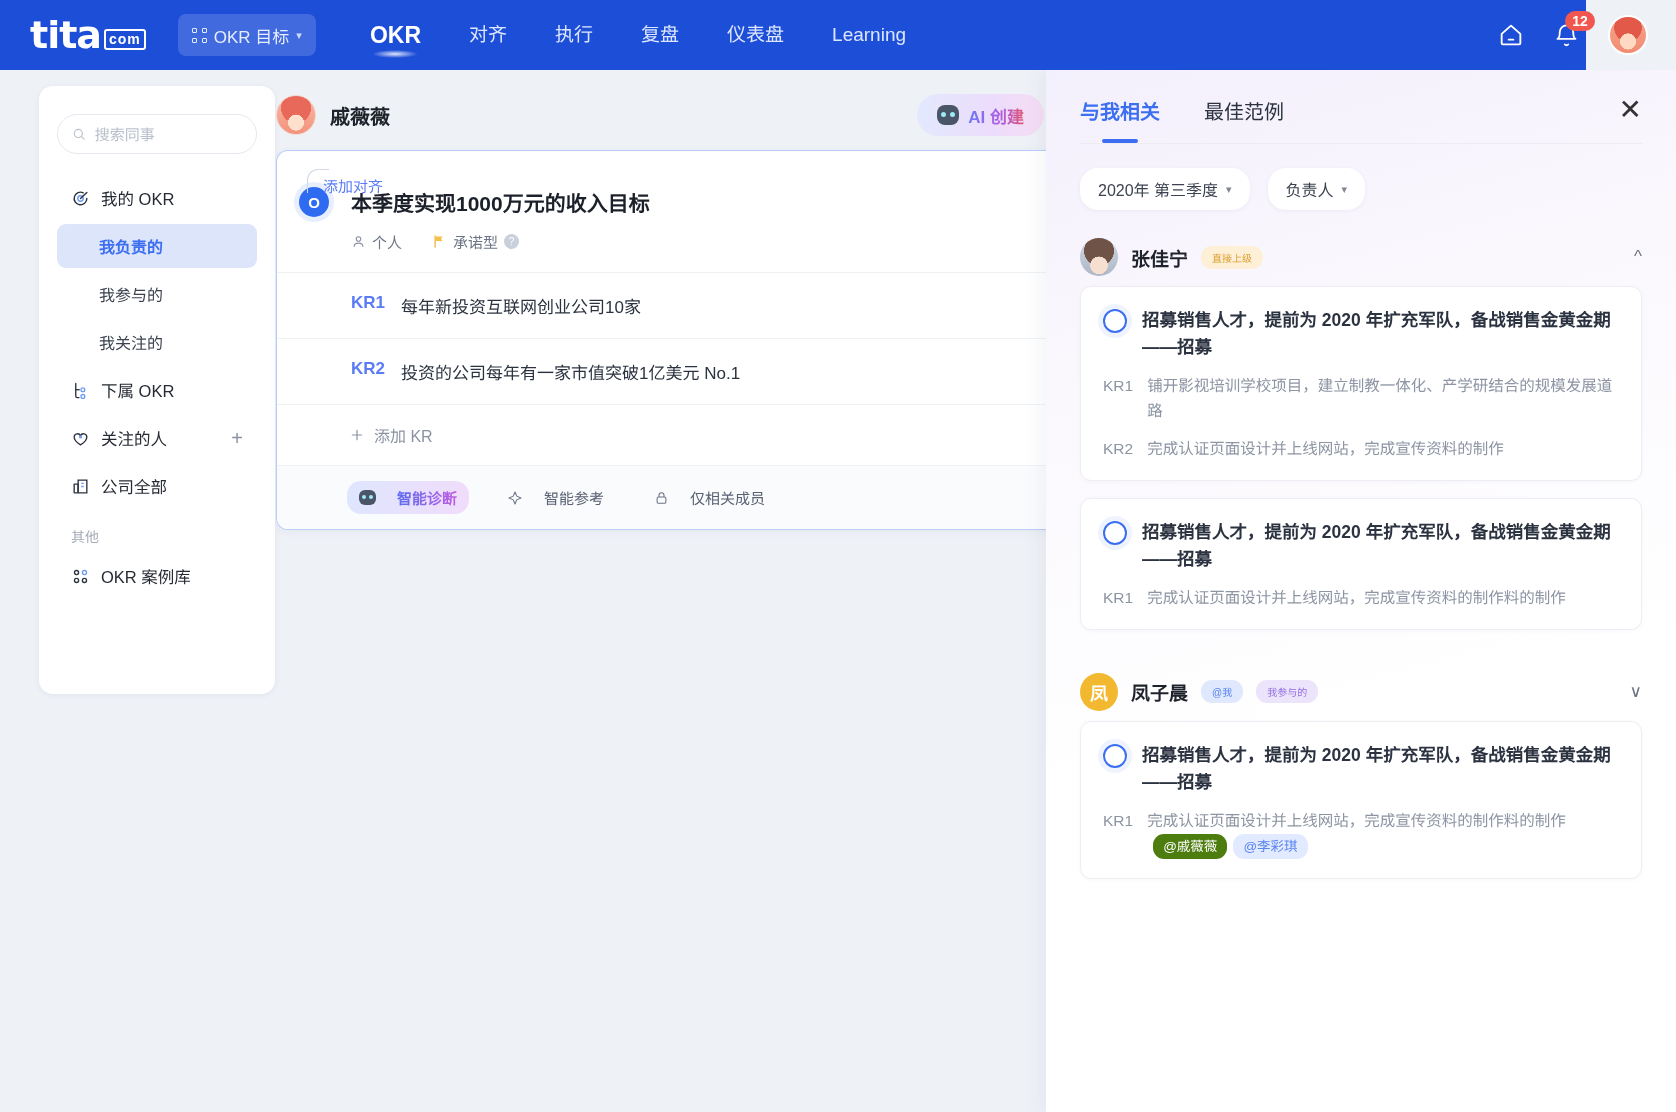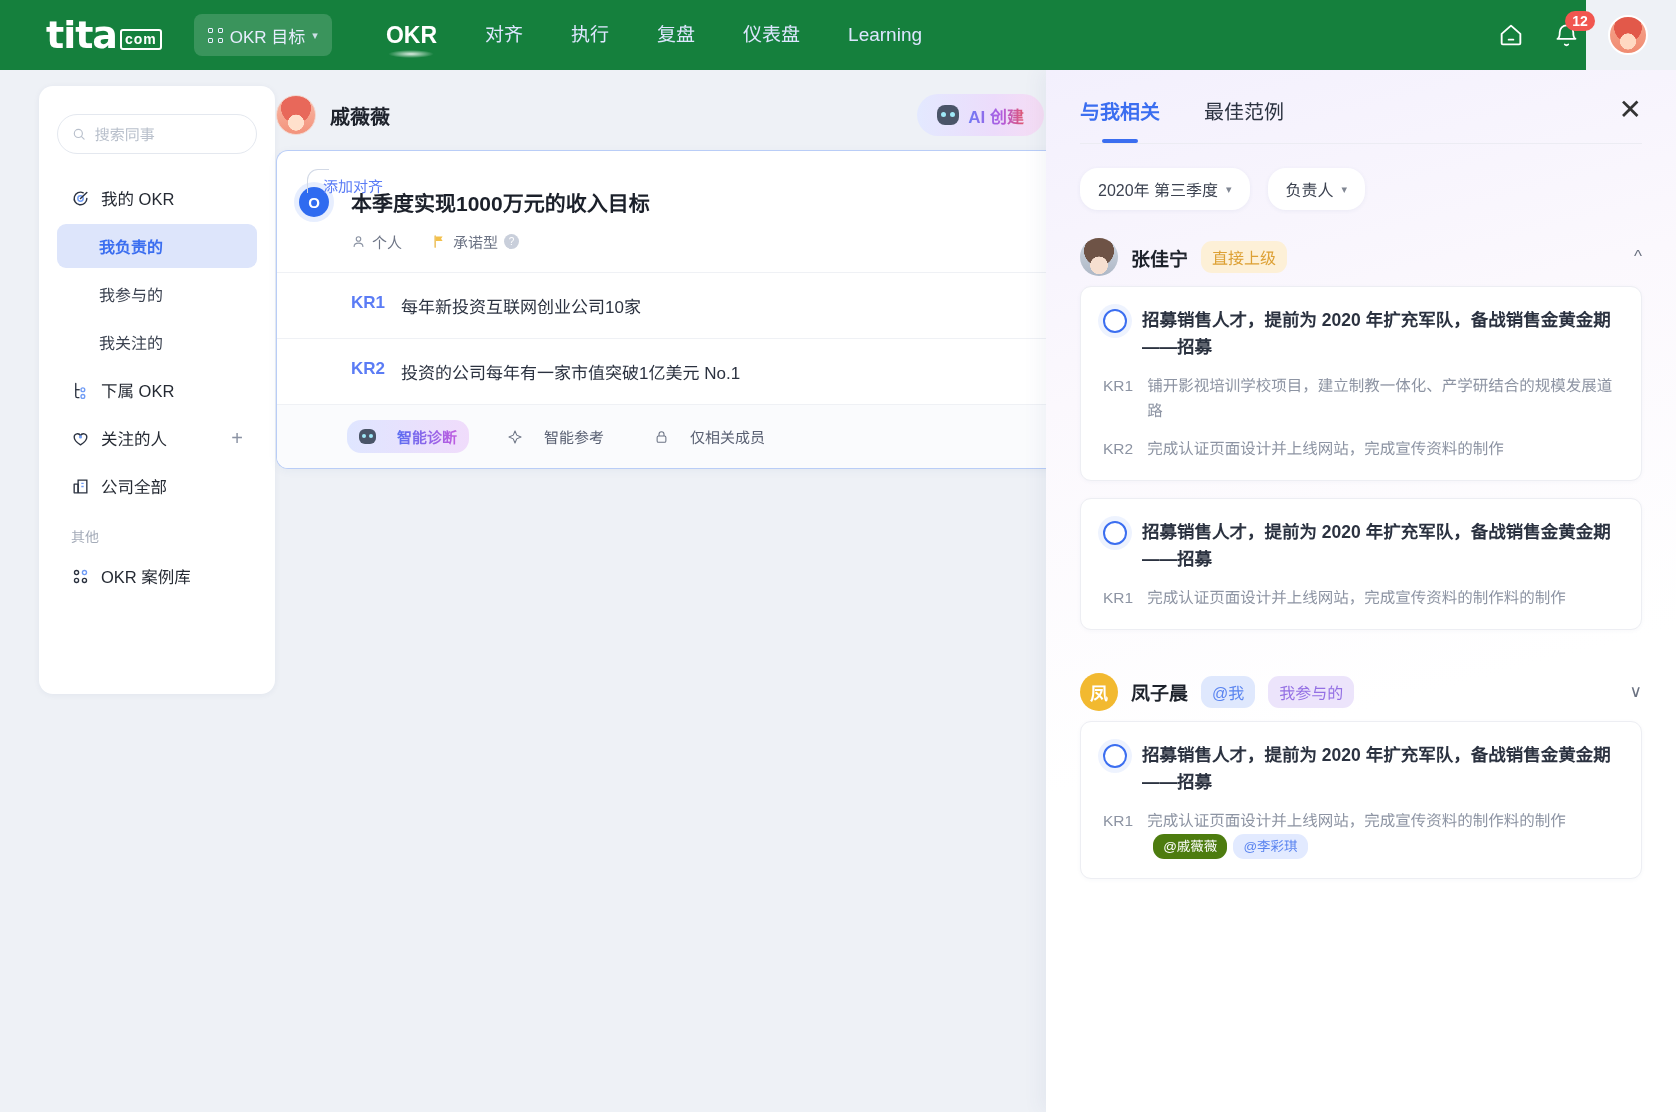--- a/index.html
+++ b/index.html
@@ -7,25 +7,24 @@
     width: 1676px; height: 1112px;
     font-family: "Liberation Sans", "DejaVu Sans", sans-serif;
     background: #eef1f6;
     overflow: hidden;
   }
   .app { position: relative; width: 1676px; height: 1112px; }
 
   
   .header {
     position: absolute; top: 0; left: 0; width: 1676px; height: 70px;
-    background: #15803d;
+    background: #1d4ed8;
     border-bottom-right-radius: 26px;
     display: flex; align-items: center;
     z-index: 30;
-    padding-left: 16px;
   }
   .header::after{
     content:""; position:absolute; right:0; top:0; width:90px; height:70px;
     background:#eef1f6; border-bottom-left-radius:0; z-index:-1;
   }
   .logo { margin-left: 30px; display:flex; align-items:flex-end; gap:3px; }
   .logo-main {
     color:#fff; font-size:38px; font-weight:700; letter-spacing:-1px;
     font-family:"DejaVu Sans", sans-serif; line-height:1;
   }
@@ -217,21 +216,21 @@
     background:
       radial-gradient(circle at 50% 72%, #f6dfd0 0 26%, transparent 27%),
       radial-gradient(circle at 50% 34%, #6e5346 0 47%, transparent 48%),
       linear-gradient(#cfd6e0,#aeb8c6);
   }
   .p-av.letter{
     background:#f2b930; color:#fff; display:flex; align-items:center; justify-content:center;
     font-size:18px; font-weight:600;
   }
   .p-name{ font-size:19px; font-weight:700; color:#1d222b; }
-  .tag{ font-size:16px; padding:4px 11px; border-radius:11px; }
+  .tag{ font-size:10px; padding:4px 11px; border-radius:11px; }
   .tag.orange{ background:#fdf0d7; color:#dda034; }
   .tag.blue{ background:#dfe8fd; color:#5b85f0; }
   .tag.purple{ background:#ece4fb; color:#9470e4; }
   .chev{ margin-left:auto; color:#6a7180; font-size:17px; cursor:pointer; }
   .o-card{
     background:#fff; border:1px solid #edeef3; border-radius:11px; padding:20px 22px 18px;
     margin-bottom:17px; box-shadow:0 1px 4px rgba(50,70,130,.04); cursor:pointer;
   }
   .o-head{ display:flex; gap:15px; }
   .o-ring{
@@ -404,20 +403,26 @@
 
       <div class="kr-row">
         <span class="kr-tag">KR1</span>
         <span>每年新投资互联网创业公司10家</span>
       </div>
       <div class="kr-row">
         <span class="kr-tag">KR2</span>
         <span>投资的公司每年有一家市值突破1亿美元 No.1</span>
       </div>
 
+      <div class="add-kr">
+        <svg width="16" height="16" viewBox="0 0 24 24" stroke="#8b93a3" stroke-width="1.8" stroke-linecap="round">
+            <path d="M12 5v14M5 12h14"></path>
+          </svg>
+        <span>添加 KR</span>
+      </div>
 
       <div class="card-foot">
         <div class="chip smart">
           <span class="robot-sm"></span>
           <span class="lbl">智能诊断</span>
         </div>
         <div class="chip">
           <svg width="16" height="16" viewBox="0 0 24 24" fill="none" stroke="#6b7384" stroke-width="1.6" stroke-linejoin="round">
               <path d="M12 3 l2.6 6.2 L21 12 l-6.4 2.8 L12 21 l-2.6-6.2 L3 12 l6.4-2.8z"></path>
             </svg>

